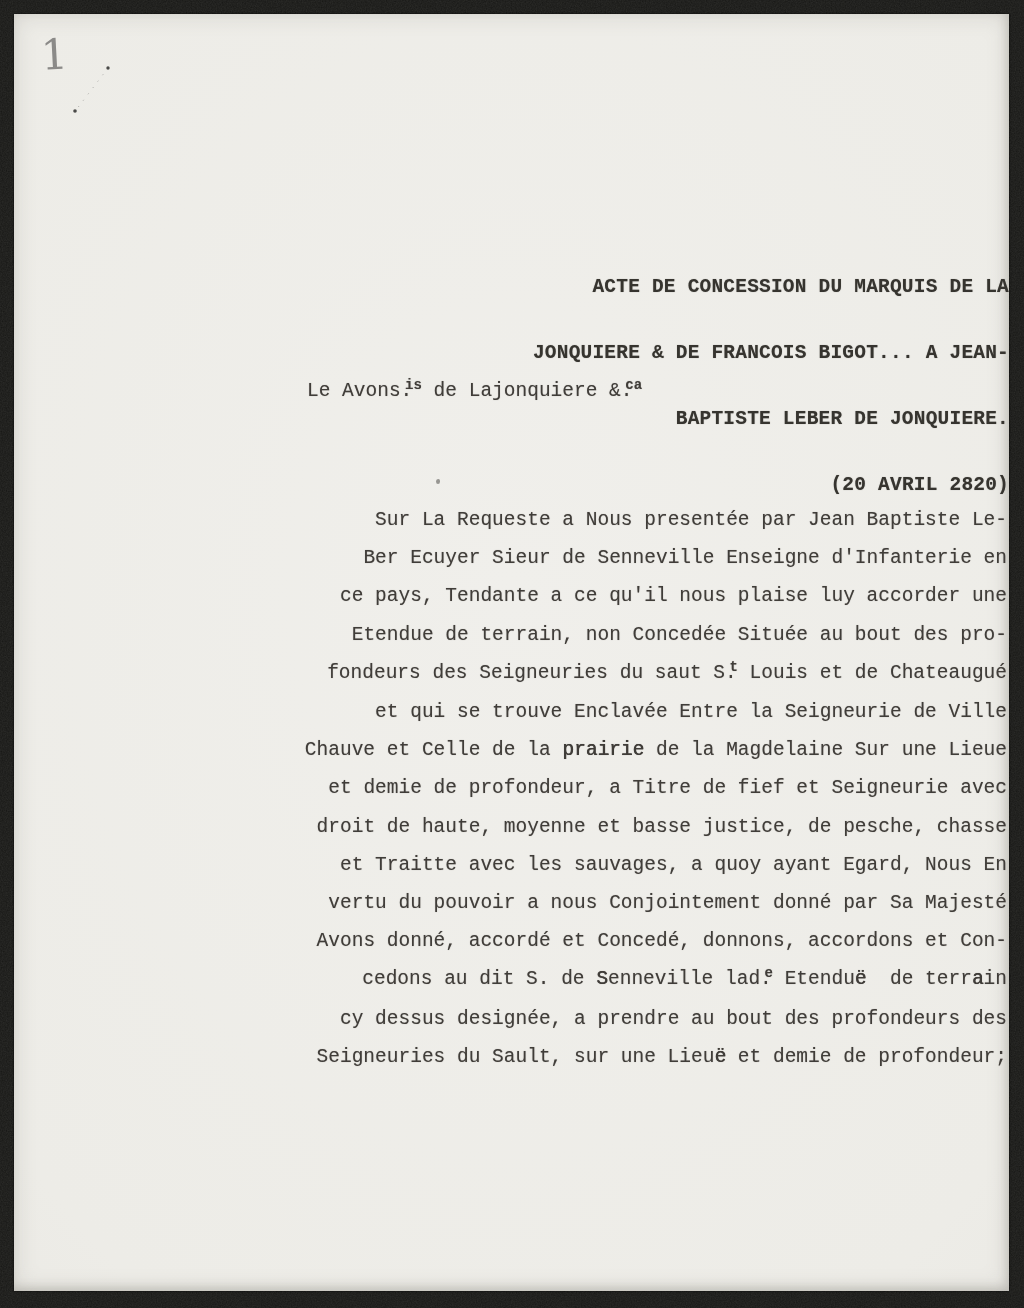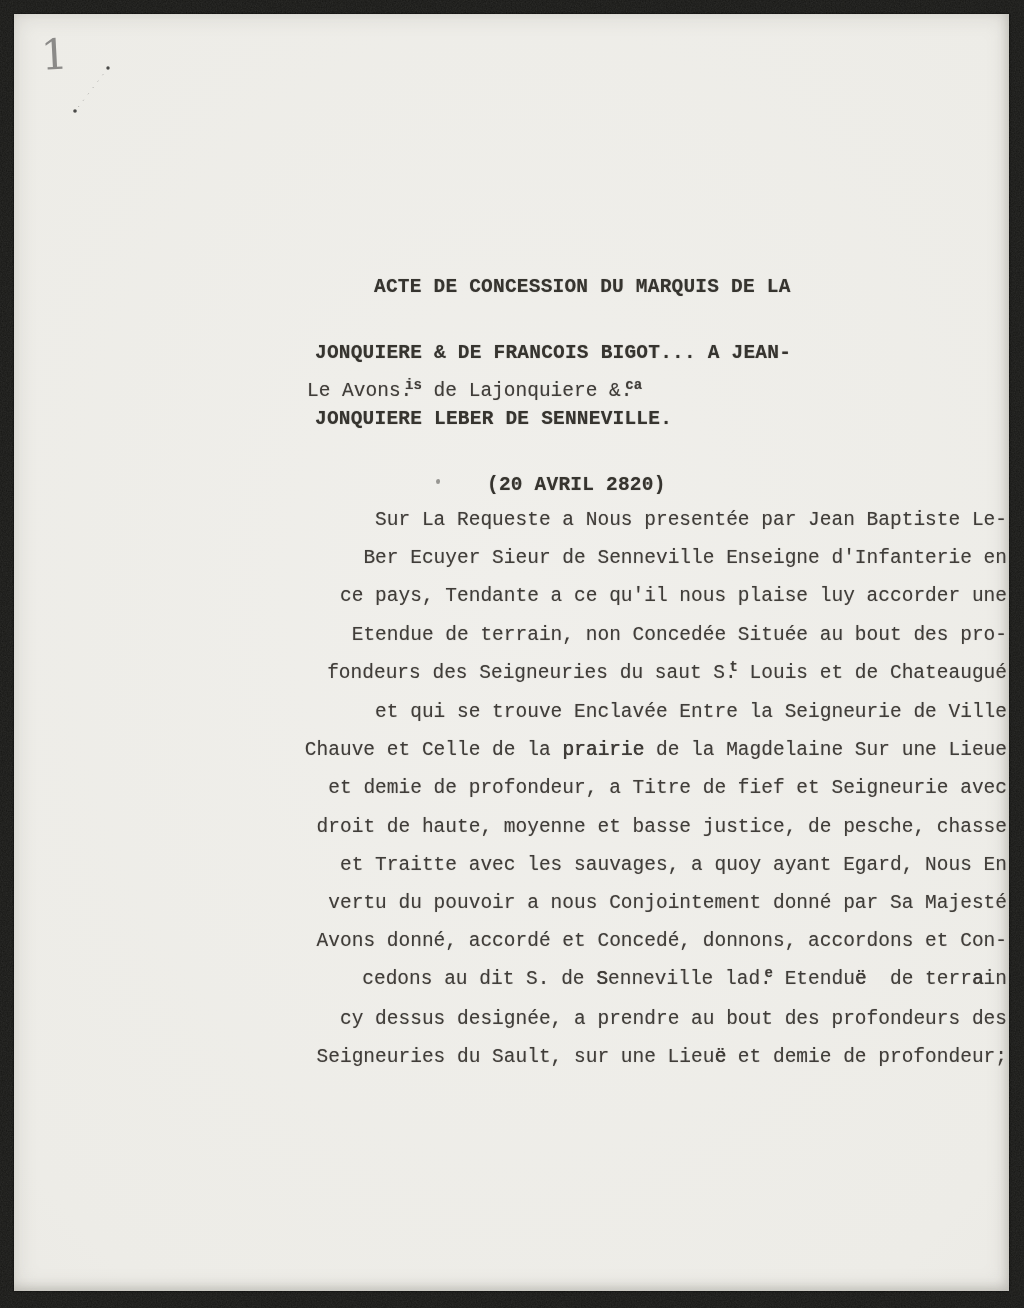--- a/index.html
+++ b/index.html
@@ -35,20 +35,21 @@
     position:absolute;left:422px;top:465px;width:4px;height:5px;
     background:#7a7874;border-radius:50% 40% 50% 50%;opacity:0.75;
   }
   .title-block{
     position:absolute;left:0;top:218px;width:995px;
     font-size:19.5px;line-height:22px;font-weight:bold;
     color:var(--ink-dark);
     text-shadow:0 0 1px rgba(54,52,47,0.45);
     letter-spacing:0.2px;
     white-space:pre;
+    text-align:right;
   }
   .t1{margin-left:360px;}
   .t2{margin-left:301px;}
   .t3{margin-left:301px;}
   .t4{margin-left:473px;}
   .salutation{
     position:absolute;left:293px;top:356px;width:650px;
     font-size:19.5px;line-height:43px;
     color:var(--ink);
     text-shadow:0 0 1px rgba(64,61,57,0.4);
@@ -94,21 +95,21 @@
 
     <svg class="scratch" width="60" height="75">
       <line x1="42" y1="14" x2="10" y2="56" stroke="#6e6d6a" stroke-width="1" stroke-dasharray="1,7" opacity="0.55"></line>
       <circle cx="42" cy="14" r="1.7" fill="#4a4a48"></circle>
       <circle cx="9" cy="57" r="1.8" fill="#4a4a48"></circle>
     </svg>
 
     <div class="title-block">
       <div class="t-line t1">ACTE DE CONCESSION DU MARQUIS DE LA</div>
       <div class="t-line t2">JONQUIERE &amp; DE FRANCOIS BIGOT... A JEAN-</div>
-      <div class="t-line t3">JONQUIERE LEBER DE SENNEVILLE.</div>
+      <div class="t-line t3">BAPTISTE LEBER DE JONQUIERE.</div>
       <div class="t-line t4">(20 AVRIL 2820)</div>
     </div>
 
     <div class="salutation" id="salutation"><div class="body-line"><span>Le Avons.</span><span class="sup">is</span><span> de Lajonquiere &amp;.</span><span class="sup">ca</span></div></div>
 
     <div class="ink-speck"></div>
 
     <div class="body-block" id="bodyBlock"><div class="body-line indent"><span>Sur La Requeste a Nous presentée par Jean Baptiste Le-</span></div><div class="body-line"><span>Ber Ecuyer Sieur de Senneville Enseigne d'Infanterie en</span></div><div class="body-line"><span>ce pays, Tendante a ce qu'il nous plaise luy accorder une</span></div><div class="body-line"><span>Etendue de terrain, non Concedée Située au bout des pro-</span></div><div class="body-line"><span>fondeurs des Seigneuries du saut S.</span><span class="sup">t</span><span> Louis et de Chateaugué</span></div><div class="body-line"><span>et qui se trouve Enclavée Entre la Seigneurie de Ville</span></div><div class="body-line"><span>Chauve et Celle de la </span><span class="ov">prairie</span><span> de la Magdelaine Sur une Lieue</span></div><div class="body-line"><span>et demie de profondeur, a Titre de fief et Seigneurie avec</span></div><div class="body-line"><span>droit de haute, moyenne et basse justice, de pesche, chasse</span></div><div class="body-line"><span>et Traitte avec les sauvages, a quoy ayant Egard, Nous En</span></div><div class="body-line"><span>vertu du pouvoir a nous Conjointement donné par Sa Majesté</span></div><div class="body-line"><span>Avons donné, accordé et Concedé, donnons, accordons et Con-</span></div><div class="body-line"><span>cedons au dit S. de </span><span class="ov">S</span><span>enneville lad.</span><span class="sup">e</span><span> Etendu</span><span class="ov">ë</span><span>  de terr</span><span class="ov">a</span><span>in</span></div><div class="body-line"><span>cy dessus designée, a prendre au bout des profondeurs des</span></div><div class="body-line"><span>Seigneuries du Sault, sur une Lieu</span><span class="ov">ë</span><span> et demie de profondeur;</span></div></div>
 
   </div>

